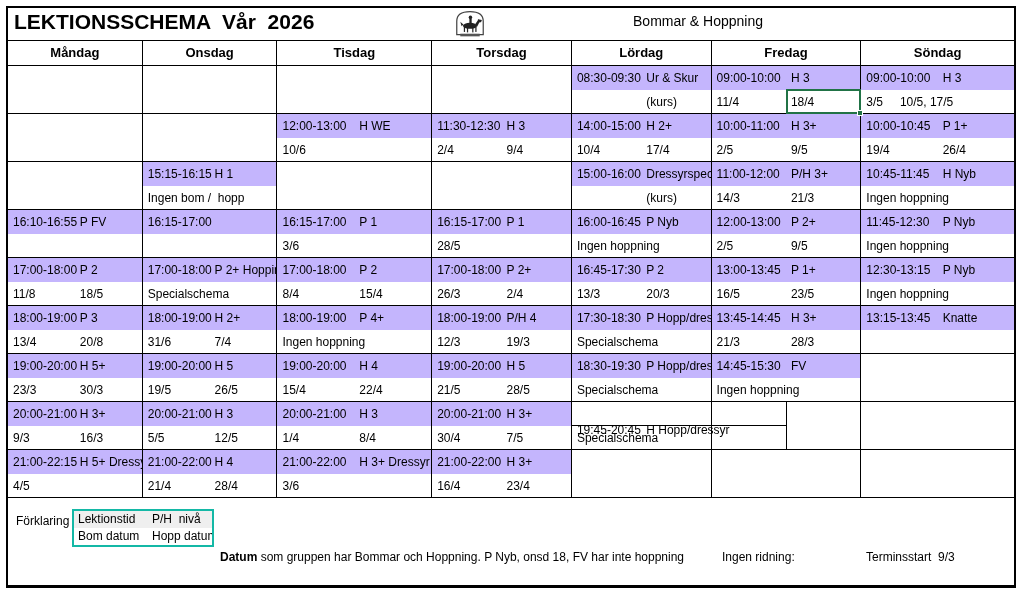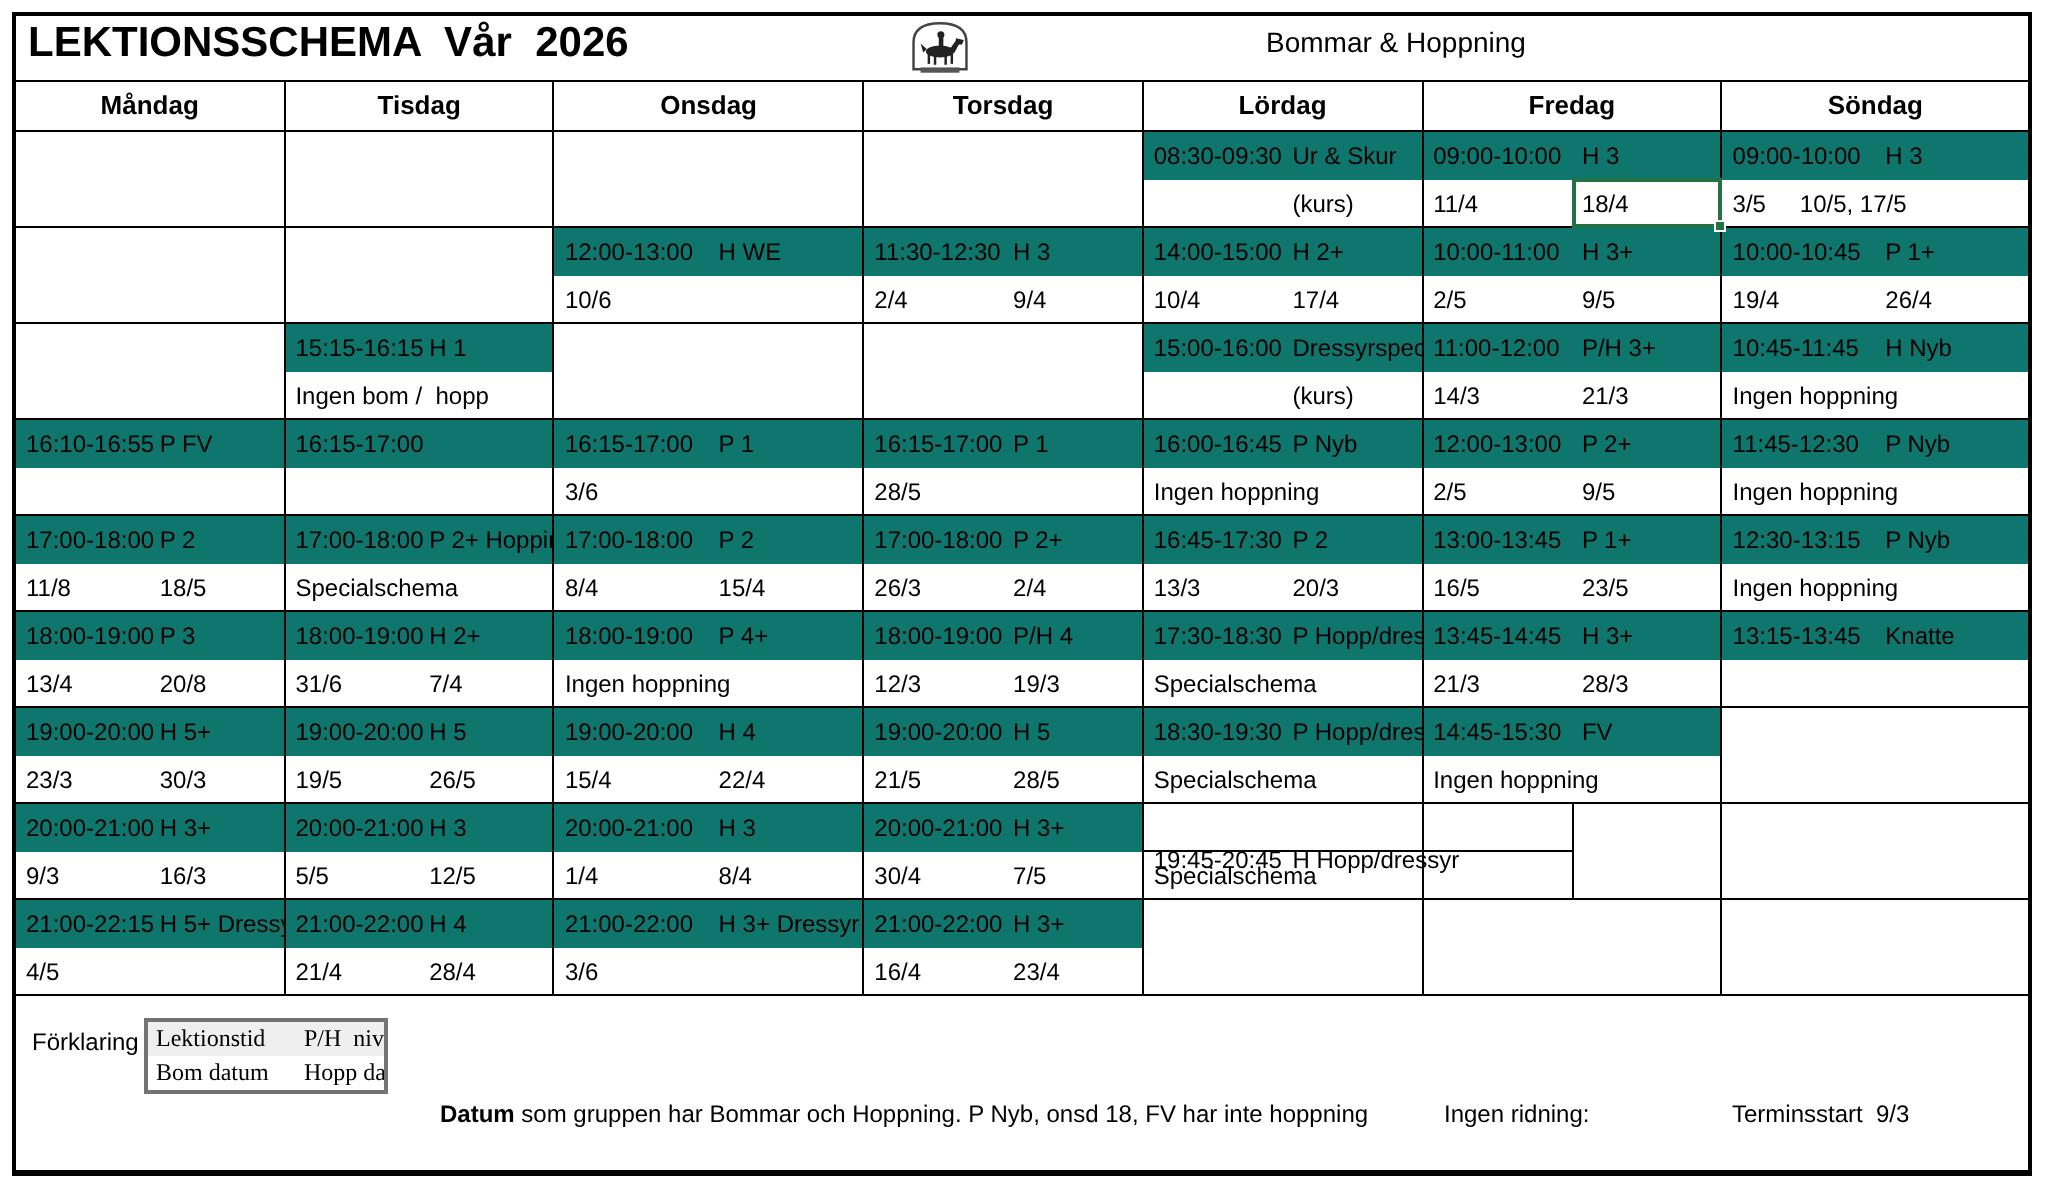--- a/index.html
+++ b/index.html
@@ -19,39 +19,39 @@
   .hcell{border-right:1px solid #000;box-sizing:border-box;text-align:center;
          font-weight:bold;font-size:13px;line-height:23px;white-space:pre;overflow:hidden;}
   .hcell:last-child{border-right:none;}
   
   .block{display:grid;grid-template-columns:135fr 135fr 155fr 140fr 140fr 150fr 153fr;height:48px;}
   .cell{position:relative;border-right:1px solid #000;border-bottom:1px solid #000;box-sizing:border-box;}
   .cell:last-child{border-right:none;}
   .line{position:absolute;left:0;right:0;height:24px;overflow:hidden;font-size:12px;line-height:24px;}
   .line.time{top:0;}
   .line.dates{top:24px;}
-  .line.shade{background:#0f766e;}
+  .line.shade{background:#c4b5fd;}
   .line.ovf{overflow:visible;z-index:2;margin-top:16px;}
   .sub{position:absolute;white-space:pre;}
   .sub.l{left:5px;}
   .sub.r{left:calc(50% + 5px);}
   .note{position:absolute;left:5px;white-space:pre;}
   
   .selbox{position:absolute;left:50%;right:-1px;top:23px;height:25px;
           border:2px solid #217346;box-sizing:border-box;z-index:4;}
   .handle{position:absolute;right:-4px;bottom:-4px;width:6px;height:6px;
           background:#217346;border:1px solid #fff;box-sizing:border-box;}
   
   .mergeR{position:absolute;left:0;top:0;width:215px;height:47px;
           border-right:1px solid #000;box-sizing:border-box;z-index:1;pointer-events:none;}
   .mergeB{position:absolute;left:0;top:23px;width:215px;height:1px;background:#000;z-index:1;pointer-events:none;}
   
   .footer{position:relative;height:89px;font-size:12px;}
   .fk-label{position:absolute;left:8px;top:14px;line-height:18px;white-space:pre;}
-  .legendbox{position:absolute;left:64px;top:11px;width:122px;border:2px solid #737373;box-sizing:border-box;font-family:Liberation Serif, serif;}
+  .legendbox{position:absolute;left:64px;top:11px;width:142px;border:2px solid #14b8a6;box-sizing:border-box;}
   .lrow{display:grid;grid-template-columns:74px auto;height:17px;line-height:17px;}
   .lrow.first{background:#efefef;}
   .lcell{padding-left:4px;white-space:pre;overflow:hidden;}
   .notes{position:absolute;left:212px;top:14px;line-height:18px;white-space:pre;}
   .noriding{position:absolute;left:714px;top:14px;line-height:18px;white-space:pre;}
   .terms{position:absolute;left:858px;top:14px;line-height:18px;white-space:pre;}
   b.inl{font-weight:bold;}
 </style>
 </head>
 <body>
@@ -73,22 +73,22 @@
         <rect x="26" y="20" width="1.4" height="6" fill="#222"></rect>
         <circle cx="20.5" cy="9.5" r="2" fill="#222"></circle>
         <rect x="19.3" y="11" width="2.6" height="5" fill="#222"></rect>
         <rect x="9" y="28" width="22" height="3" fill="#555"></rect>
       </svg>
       <div class="subtitle">Bommar &amp; Hoppning</div>
     </div>
 
     <div class="dayheader" id="dayheader">
         <div class="hcell">Måndag</div>
+        <div class="hcell">Onsdag</div>
         <div class="hcell">Tisdag</div>
-        <div class="hcell">Onsdag</div>
         <div class="hcell">Torsdag</div>
         <div class="hcell">Lördag</div>
         <div class="hcell">Fredag</div>
         <div class="hcell">Söndag</div>
       </div>
 
     <div id="tbody">
         <div class="block">
           <div class="cell">
             <div class="line time"></div>

